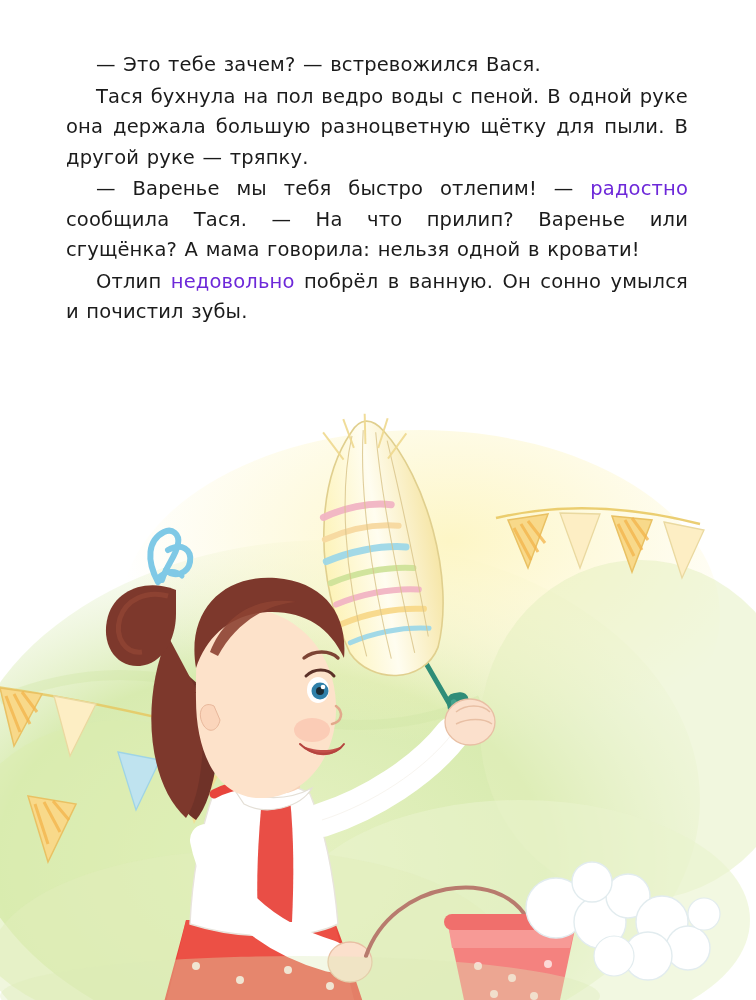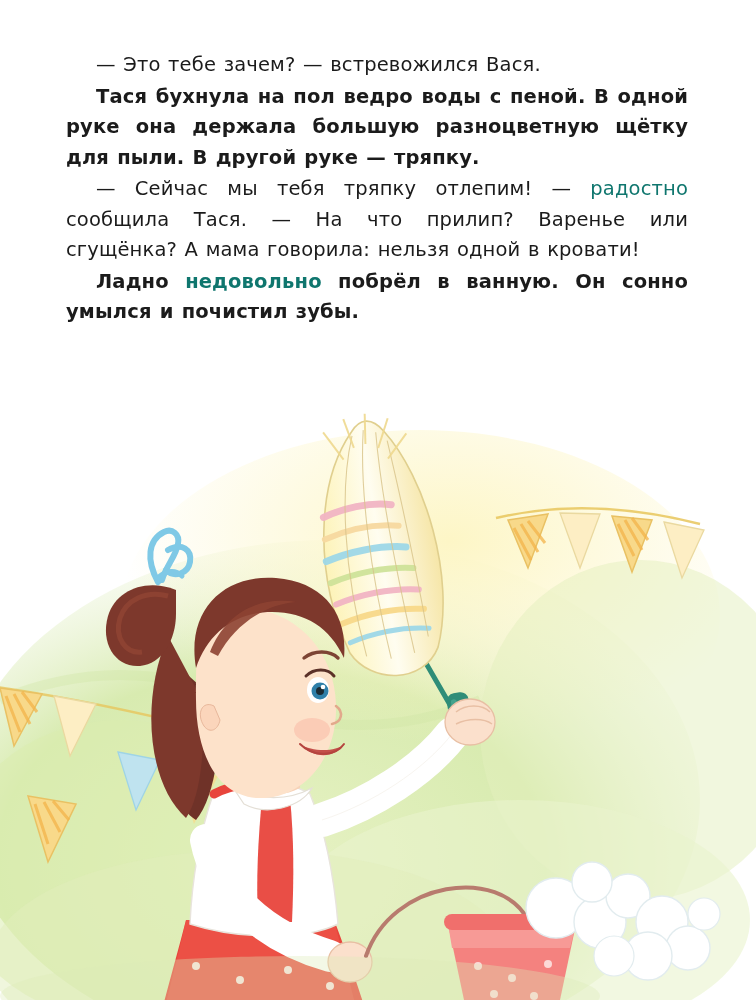--- a/index.html
+++ b/index.html
@@ -36,27 +36,26 @@
     margin: 0 0 1px 0;
     font-size: 19.5px;
     line-height: 30.5px;
     text-align: justify;
     text-justify: inter-word;
     letter-spacing: 0.15px;
     word-spacing: 1.2px;
   }
   .para.indent {
     text-indent: 30px;
-    font-weight: bold;
   }
   .para.dash {
     text-indent: 30px;
   }
   .accent {
-    color: #0f766e;
+    color: #6d28d9;
   }
 
   
   .illus {
     position: absolute;
     left: 0;
     top: 400px;
     width: 756px;
     height: 600px;
     overflow: hidden;
@@ -75,27 +74,27 @@
 
     <p class="para dash">
       <span>— Это тебе зачем? — встревожился Вася.</span>
     </p>
 
     <p class="para indent">
       <span>Тася бухнула на пол ведро воды с пеной. В одной руке она держала большую разноцветную щётку для пыли. В другой руке — тряпку.</span>
     </p>
 
     <p class="para dash">
-      <span>— Сейчас мы тебя тряпку отлепим! — </span><span class="accent">радостно</span><span> сообщила Тася. — На что прилип? Варенье или сгущёнка? А мама говорила: нельзя одной в кровати!</span>
+      <span>— Варенье мы тебя быстро отлепим! — </span><span class="accent">радостно</span><span> сообщила Тася. — На что прилип? Варенье или сгущёнка? А мама говорила: нельзя одной в кровати!</span>
     </p>
 
 
 
     <p class="para indent">
-      <span>Ладно </span><span class="accent">недовольно</span><span> побрёл в ванную. Он сонно умылся и почистил зубы.</span>
+      <span>Отлип </span><span class="accent">недовольно</span><span> побрёл в ванную. Он сонно умылся и почистил зубы.</span>
     </p>
 
   </div>
 
   <div class="illus">
     <svg width="756" height="600" viewBox="0 0 756 600" xmlns="http://www.w3.org/2000/svg">
       <defs>
         <clipPath id="pageclip">
           <rect x="0" y="0" width="756" height="600"></rect>
         </clipPath>

